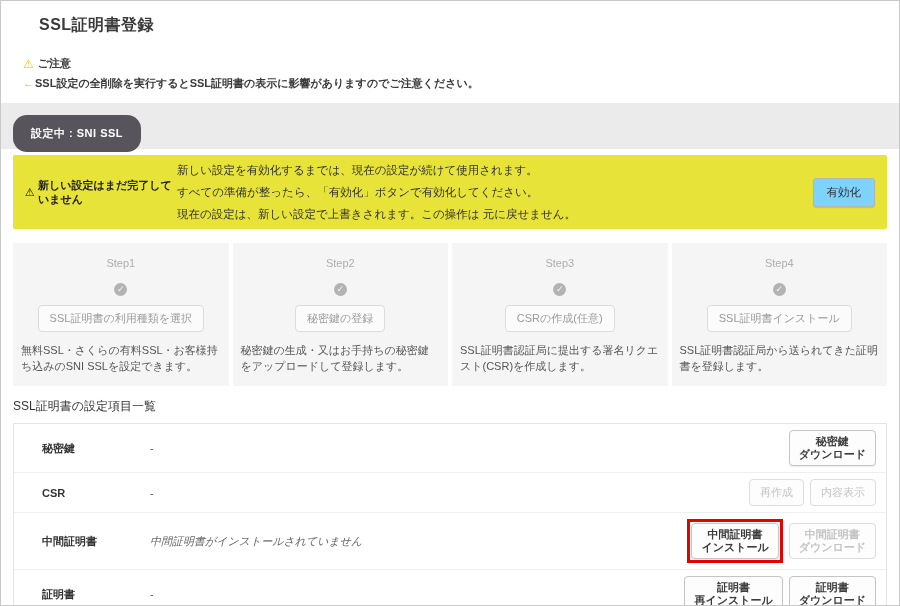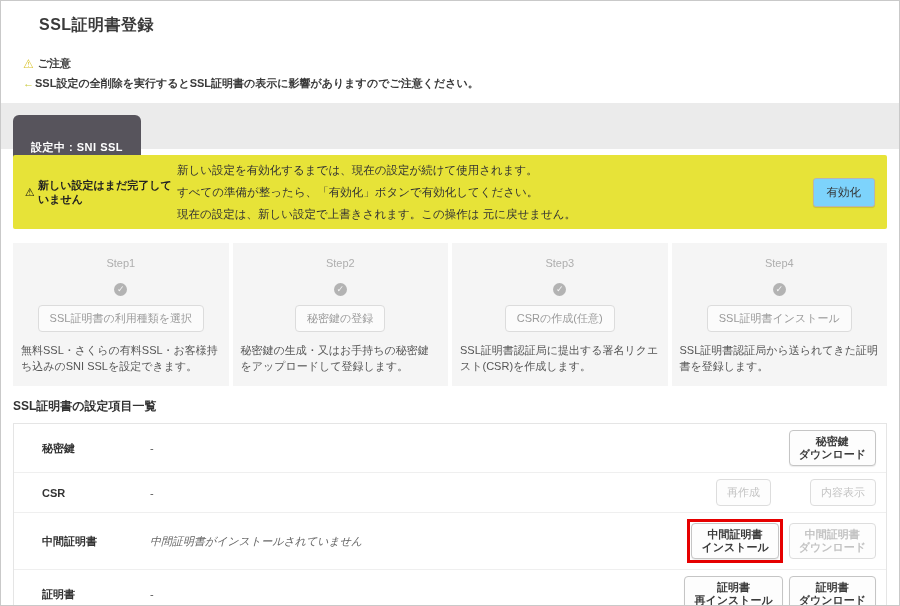--- a/index.html
+++ b/index.html
@@ -18,21 +18,21 @@
   .notice { padding:0 22px; margin-top:20px; font-size:11px; font-weight:bold; color:#3a3a3a; }
   .notice-head { display:flex; align-items:center; gap:4px; }
   .warn-tri { color:#d9c32f; font-size:12px; line-height:1; }
   .notice-text { margin-top:5px; }
   .bullet { color:#c9c93a; font-weight:bold; margin-right:1px; }
   
   .status-band { margin-top:12px; background:#ebebeb; padding:12px 12px; height:46px; }
   .status-badge {
     display:inline-block; background:#57545c; color:#fff;
     font-size:11px; font-weight:bold; letter-spacing:.5px;
-    padding:25px 18px; border-radius:6px; border:none; cursor:pointer;
+    padding:11px 18px; border-radius:14px; border:none; cursor:pointer;
   }
   
   .alert {
     margin:6px 12px 0; background:#e7e338; border-radius:2px;
     display:flex; align-items:center; padding:10px 12px; height:74px;
   }
   .alert-title {
     flex:0 0 152px; font-size:11px; font-weight:bold; color:#222;
     display:flex; align-items:center; gap:3px; line-height:1.3;
   }
@@ -52,38 +52,38 @@
     width:13px; height:13px; border-radius:50%; background:#b3b3b3;
     color:#f5f5f5; font-size:9px; line-height:13px; text-align:center; font-weight:bold;
   }
   .step-btn-wrap { text-align:center; margin-top:9px; }
   .step-btn {
     background:#fbfbfb; border:1px solid #dcdcdc; border-radius:4px;
     color:#9a9a9a; font-size:11px; padding:5px 11px; cursor:pointer;
   }
   .step-desc { margin-top:10px; font-size:11px; color:#555; line-height:16px; padding:0 2px; }
   
-  .settings-heading { margin:12px 12px 0; font-size:12px; font-weight:bold; color:#333; }
+  .settings-heading { margin:12px 12px 0; font-size:12px; font-weight:normal; color:#333; }
   .settings-table { margin:8px 12px 0; border:1px solid #e5e5e5; background:#fff; }
   .srow { display:flex; align-items:center; border-bottom:1px solid #efefef; padding:6px 10px 6px 0; min-height:35px; }
   .srow:last-child { border-bottom:none; }
   .srow-label { flex:0 0 136px; padding-left:28px; font-size:11px; font-weight:bold; color:#333; }
   .srow-value { flex:1; font-size:11px; color:#555; }
   .val-italic { font-style:italic; color:#666; }
   .srow-actions { display:flex; align-items:center; gap:6px; }
   .btn2 {
     background:#fdfdfd; border:1px solid #c5c5c5; border-radius:4px;
     font-size:11px; font-weight:bold; color:#3c3c3c; line-height:13px;
     padding:4px 9px; text-align:center; cursor:pointer;
     box-shadow:0 1px 1px rgba(0,0,0,.08); display:block;
   }
   .btn2 span { display:block; }
   .btn1 {
     background:#fdfdfd; border:1px solid #ddd; border-radius:4px;
-    font-size:11px; color:#c3c3c3; padding:5px 10px; cursor:pointer; display:block;margin-left:33px;
+    font-size:11px; color:#c3c3c3; padding:5px 10px; cursor:pointer; display:block;
   }
   .disabled2 { color:#c3c3c3; border-color:#ddd; box-shadow:none; font-weight:bold; }
   .highlight { border:3px solid #e60000; padding:1px; }
   .footer-strip { flex:1; background:#ebebeb; margin-top:6px; }
 </style>
 </head>
 <body>
 
 <div class="header">
   <div class="page-title">SSL証明書登録</div>

